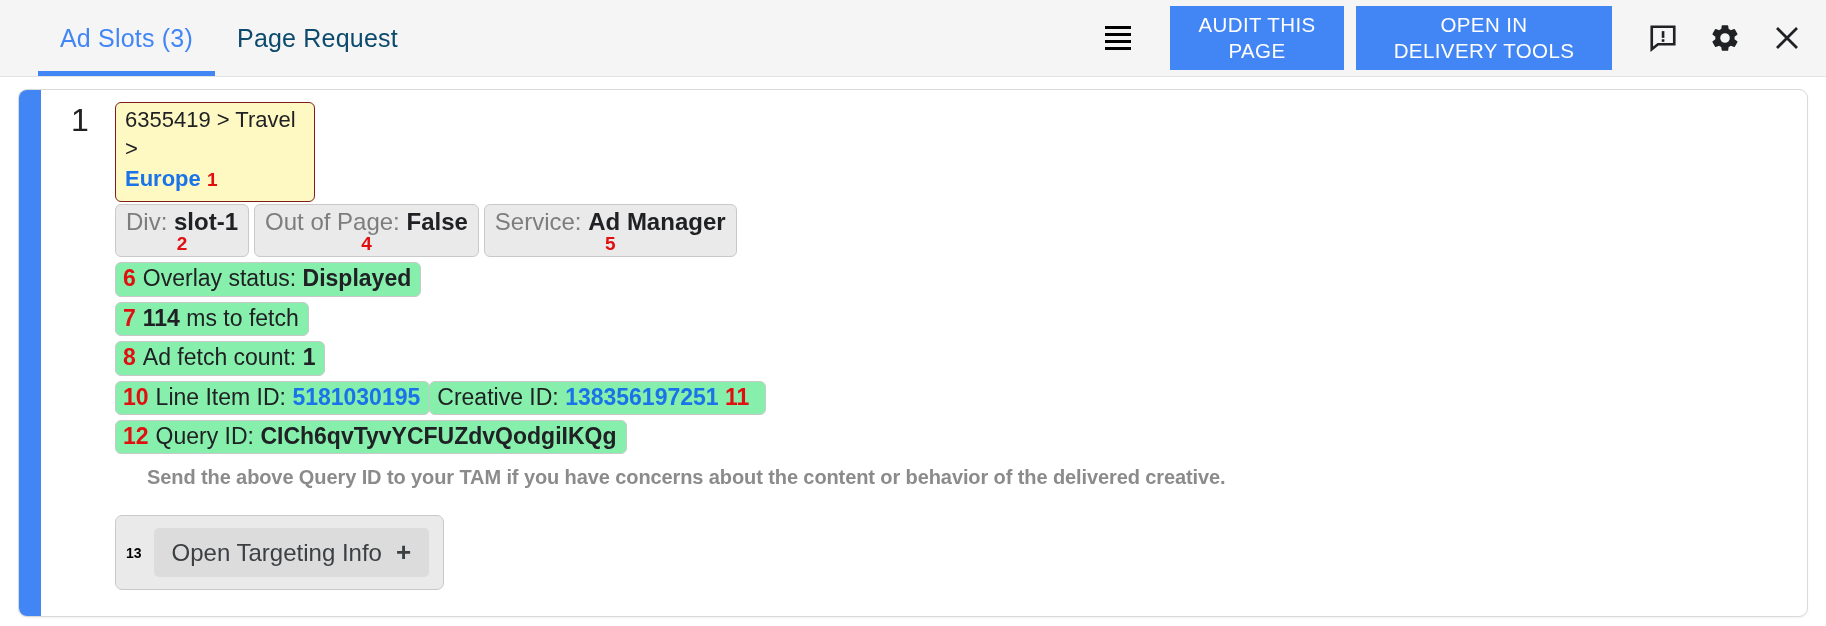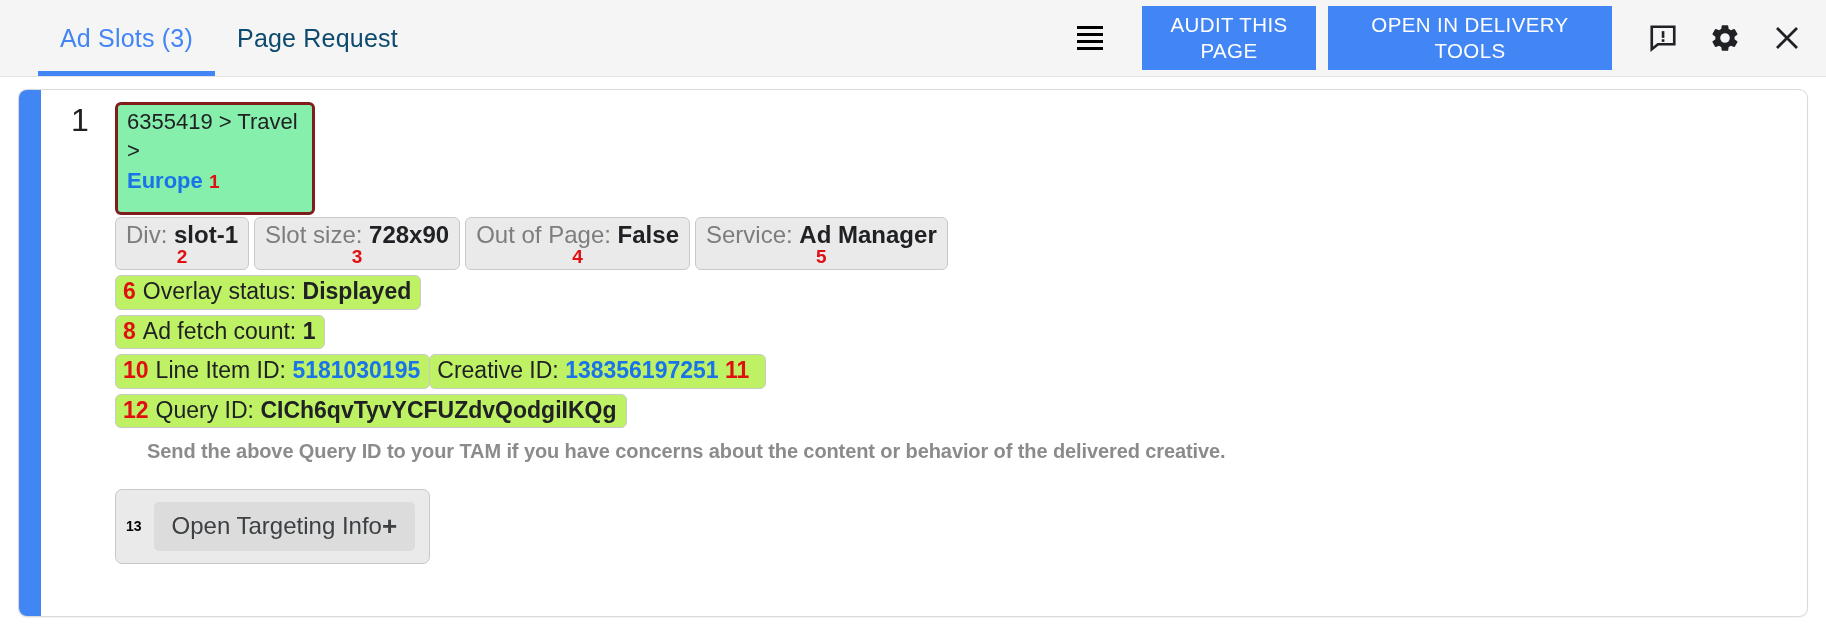--- a/index.html
+++ b/index.html
@@ -75,21 +75,21 @@
     line-height: 1.28;
     text-align: center;
     cursor: pointer;
     display: flex;
     align-items: center;
     justify-content: center;
     margin: 6px 0;
     padding: 0 26px;
   }
   #btn-audit { width: 174px; }
-  #btn-delivery { width: 284px; margin-left: 12px; padding: 0 36px; }
+  #btn-delivery { width: 256px; margin-left: 12px; padding: 0 36px; }
 
   .icon-group {
     display: flex;
     align-items: center;
     padding: 0 22px 0 34px;
     gap: 28px;
   }
   .hdr-icon {
     width: 34px; height: 34px;
     display: flex; align-items: center; justify-content: center;
@@ -131,24 +131,24 @@
   .content { padding-left: 50px; }
   .num {
     color: #e01010;
     font-weight: bold;
     font-size: 19px;
   }
 
   
   .breadcrumb-chip {
     display: inline-block;
-    background: #86efac;
-    border: 3px solid #7f1d1d;
+    background: #fef9c3;
+    border: 1px solid #7f1d1d;
     border-radius: 6px;
-    padding: 2px 9px 17px 9px;
+    padding: 2px 9px 8px 9px;
     font-size: 22px;
     line-height: 1.33;
     max-width: 200px;
     cursor: pointer;
   }
   .breadcrumb-chip .crumb { color: #202124; }
   .breadcrumb-chip .leaf { color: #1a73e8; font-weight: bold; }
 
   
   .meta-row {
@@ -168,21 +168,21 @@
     cursor: pointer;
   }
   .meta-chip .lbl { color: #7d7d7d; }
   .meta-chip .val { color: #202124; font-weight: bold; }
   .meta-chip .numline { display: block; text-align: center; margin-top: -2px; }
 
   
   .stat-line { margin-top: 5px; }
   .stat-chip {
     display: inline-block;
-    background: #bef264;
+    background: #86efac;
     border: 1px solid #c9c9c9;
     border-radius: 6px;
     padding: 1px 9px 2px 7px;
     font-size: 23px;
     color: #202124;
     line-height: 1.28;
     cursor: pointer;
   }
   .stat-chip .n { color: #e01010; font-weight: bold; margin-right: 7px; }
   .stat-chip .b { font-weight: bold; }
@@ -215,20 +215,21 @@
     background: #dcdcdc;
     border: none;
     border-radius: 5px;
     font-family: "Liberation Sans", sans-serif;
     font-size: 24px;
     color: #3c4043;
     padding: 9px 18px;
     cursor: pointer;
     display: flex;
     align-items: center;
+    gap: 14px;
   }
   .targeting-btn .plus { font-weight: bold; font-size: 26px; }
 </style>
 </head>
 <body>
 
 <div class="header">
 
   <div class="tabs">
     <div class="tab active">
@@ -288,45 +289,45 @@
           <span class="leaf">Europe</span>
           <span class="num">1</span>
         </div>
 
         
         <div class="meta-row">
           <div class="meta-chip">
             <span class="lbl">Div:</span>
             <span class="val">slot-1</span>
             <span class="numline num">2</span>
-          </div>
-          <div class="meta-chip">
-            <span class="lbl">Slot size:</span>
-            <span class="val">728x90</span>
-            <span class="numline num">3</span>
           </div>
           <div class="meta-chip">
             <span class="lbl">Out of Page:</span>
             <span class="val">False</span>
             <span class="numline num">4</span>
           </div>
           <div class="meta-chip">
             <span class="lbl">Service:</span>
             <span class="val">Ad Manager</span>
             <span class="numline num">5</span>
           </div>
         </div>
 
         
         <div class="stat-line">
           <span class="stat-chip">
             <span class="n">6</span><span>Overlay status: </span><span class="b">Displayed</span>
           </span>
         </div>
 
+        <div class="stat-line">
+          <span class="stat-chip">
+            <span class="n">7</span><span class="b">114</span><span> ms to fetch</span>
+          </span>
+        </div>
 
         <div class="stat-line">
           <span class="stat-chip">
             <span class="n">8</span><span>Ad fetch count: </span><span class="b">1</span>
           </span>
         </div>
 
 
         
         <div class="id-row">

